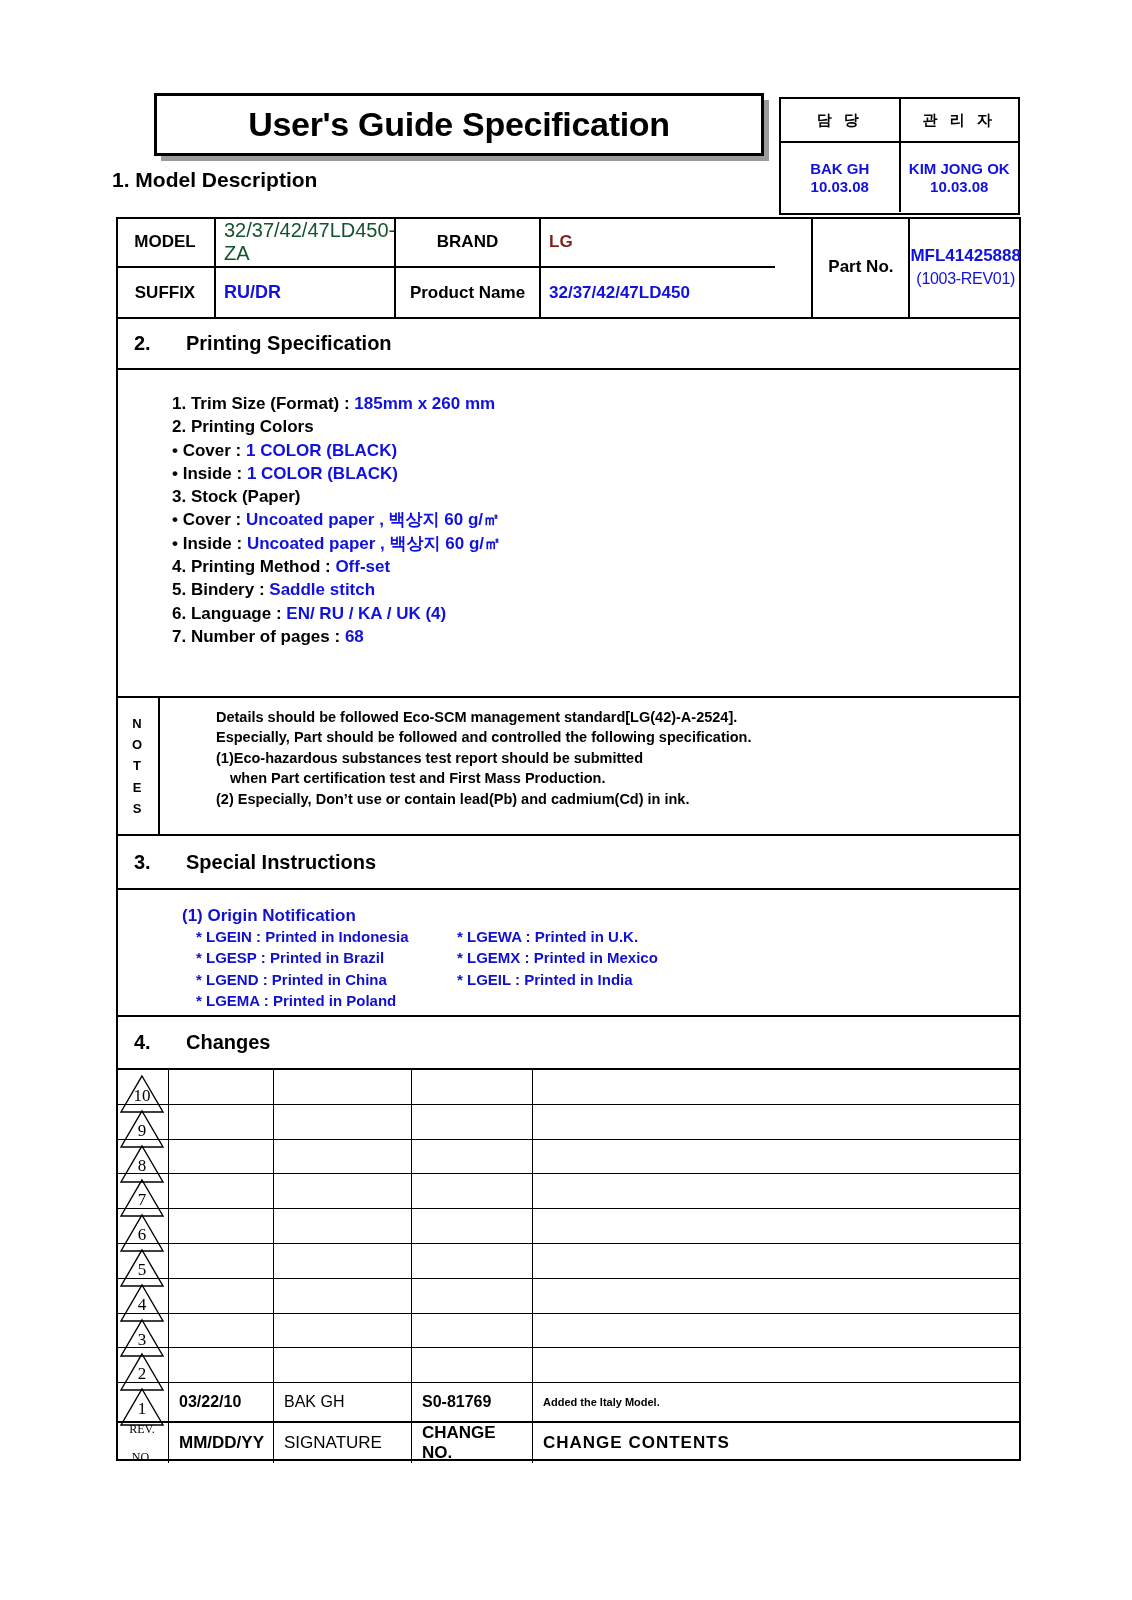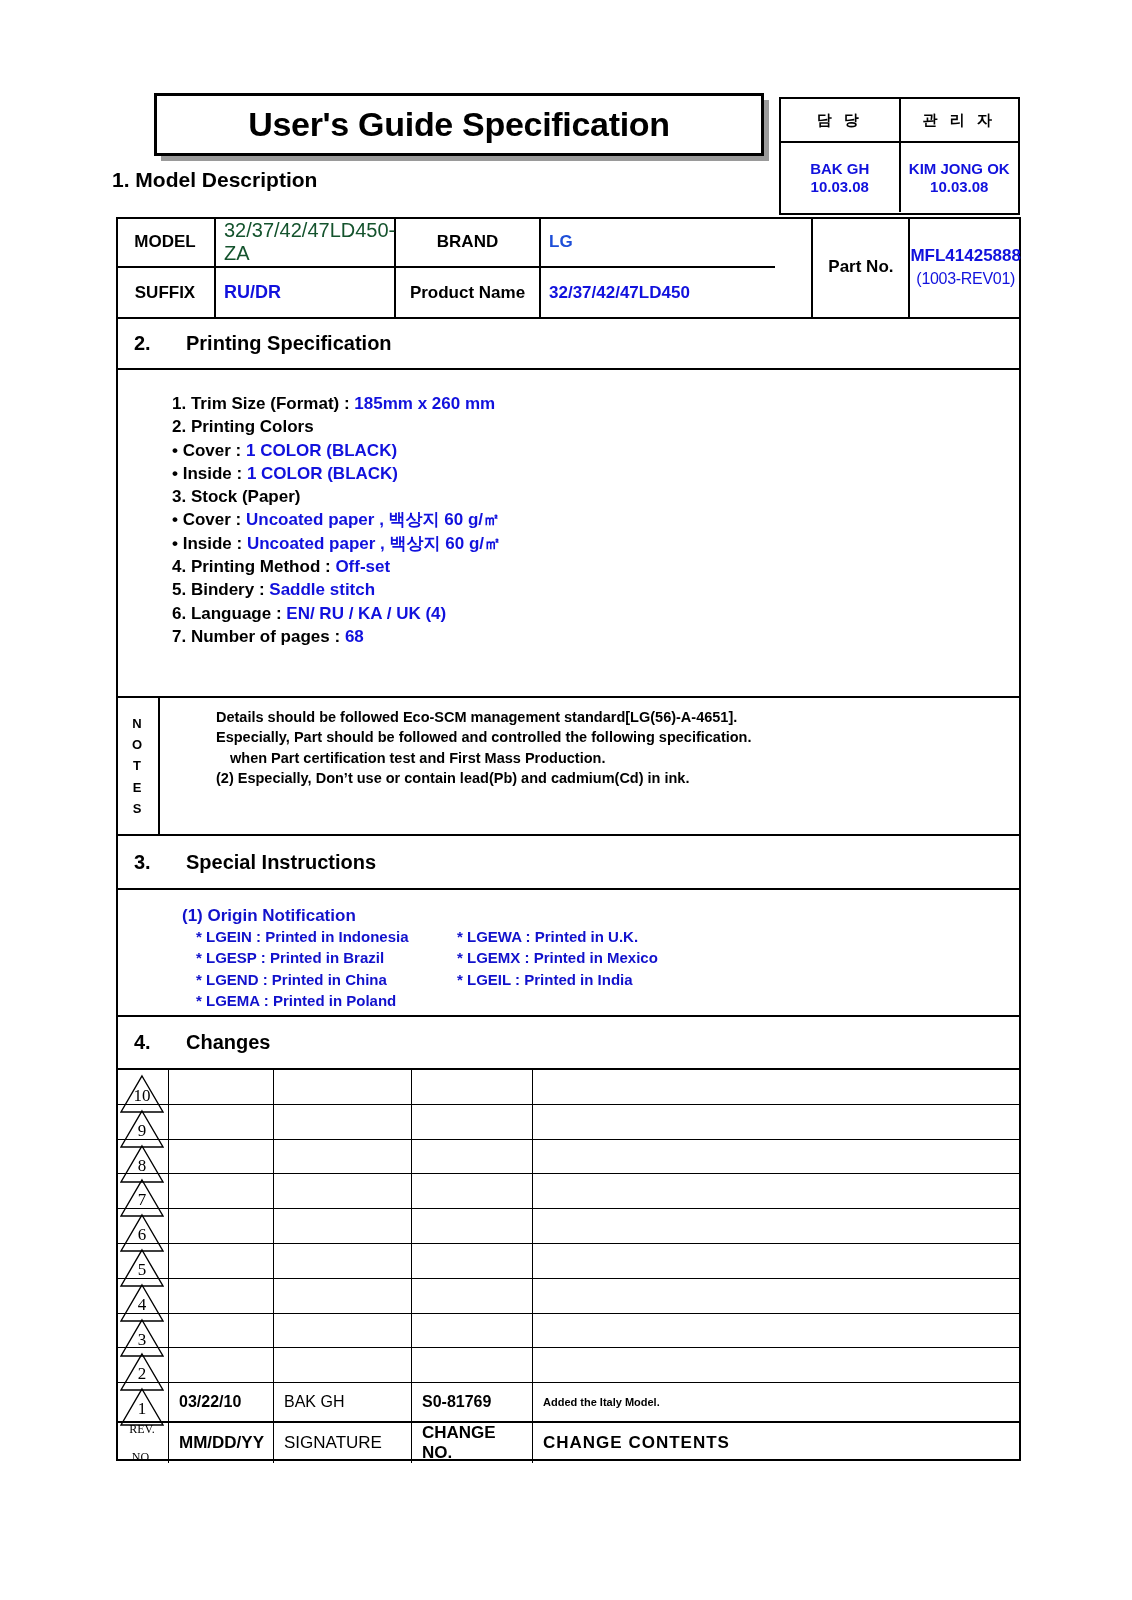--- a/index.html
+++ b/index.html
@@ -70,21 +70,21 @@
     display: flex;
   }
   .model-left { width: 665px; display: flex; flex-direction: column; }
   .model-rw { flex: 1 1 0; display: flex; border-bottom: 2.5px solid #000; }
   .model-rw:last-child { border-bottom: none; }
   .mc { display: flex; align-items: center; border-right: 2.5px solid #000; padding: 0 8px; }
   .mc.lbl { width: 100px; justify-content: center; font-size: 17px; font-weight: bold; }
   .mc.lbl2 { width: 145px; justify-content: center; font-size: 17px; font-weight: bold; }
   .mc.val-model { width: 180px; font-size: 20px; font-weight: normal; color: #14532d; }
   .mc.val-suffix { width: 180px; font-size: 18px; font-weight: bold; color: #1111dd; }
-  .mc.val-brand { flex: 1; font-size: 17px; font-weight: bold; color: #1d4ed8; border-right: none; }
+  .mc.val-brand { flex: 1; font-size: 17px; font-weight: bold; color: #7f1d1d; border-right: none; }
   .mc.val-pname { flex: 1; font-size: 17px; font-weight: bold; color: #1111dd; border-right: none; }
 
   .model-right { flex: 1; display: flex; border-left: 2.5px solid #000; margin-left: 36px; }
   .partno-lbl {
     width: 97px; display: flex; align-items: center; justify-content: center;
     font-size: 17px; font-weight: bold; border-right: 2.5px solid #000;
   }
   .partno-val {
     flex: 1; display: flex; flex-direction: column;
     align-items: center; justify-content: center; line-height: 1.35;
@@ -260,22 +260,23 @@
 
   <div class="notes">
     <div class="notes-label">
       <span>N</span>
       <span>O</span>
       <span>T</span>
       <span>E</span>
       <span>S</span>
     </div>
     <div class="notes-body">
-      <div class="notes-line ind1">Details should be followed Eco-SCM management standard[LG(56)-A-4651].</div>
+      <div class="notes-line ind1">Details should be followed Eco-SCM management standard[LG(42)-A-2524].</div>
       <div class="notes-line ind1">Especially, Part should be followed and controlled the following specification.</div>
+      <div class="notes-line ind1">(1)Eco-hazardous substances test report should be submitted</div>
       <div class="notes-line ind2">when  Part certification test and First Mass Production.</div>
       <div class="notes-line ind1">(2) Especially, Don’t use or contain lead(Pb) and cadmium(Cd) in ink.</div>
     </div>
   </div>
 
   <div class="band" style="top:836px;height:54px;border-top:none;">
     <span class="num">3.</span>
     <span class="txt">Special Instructions</span>
   </div>
 

